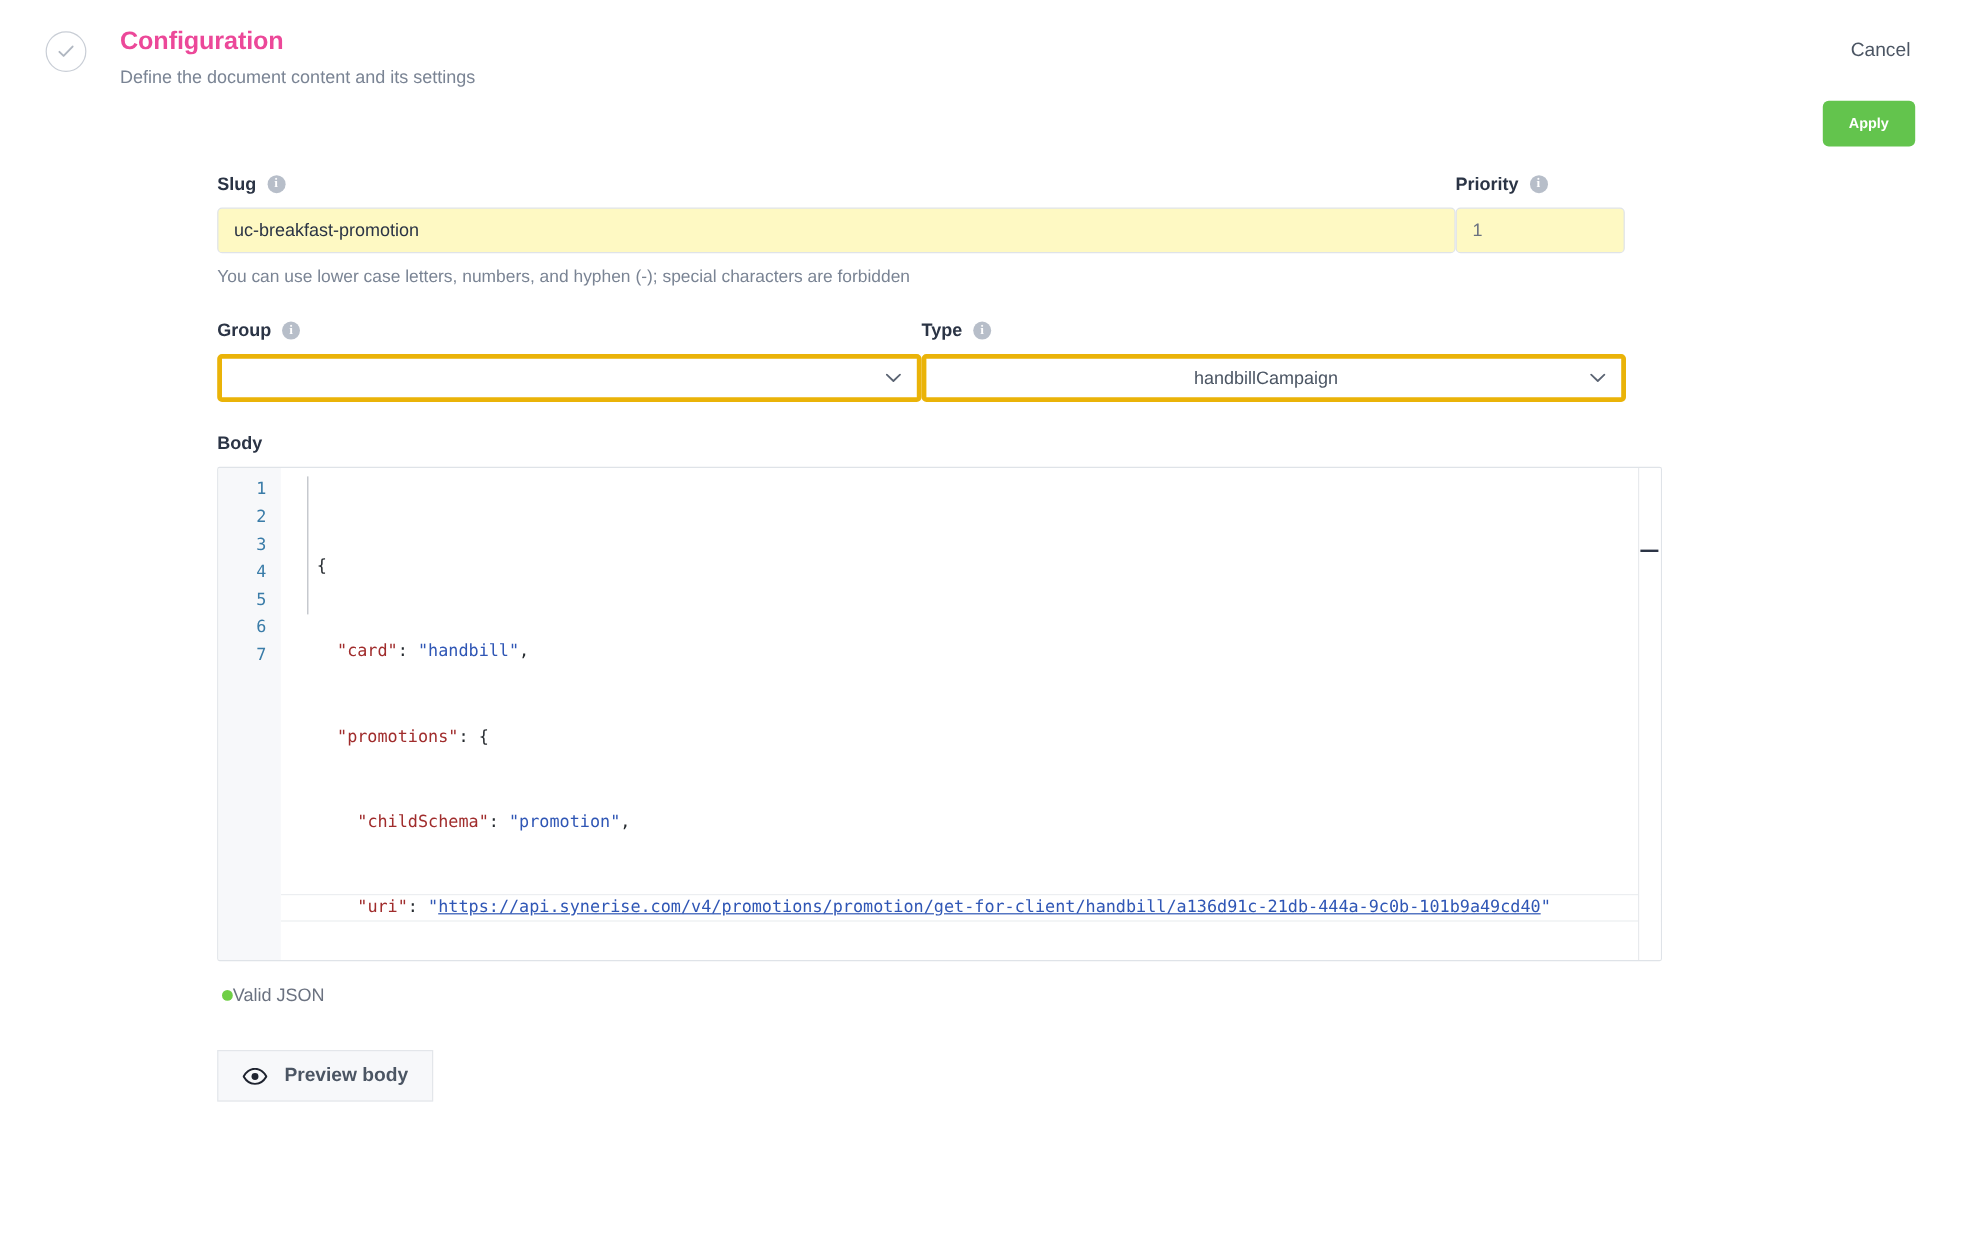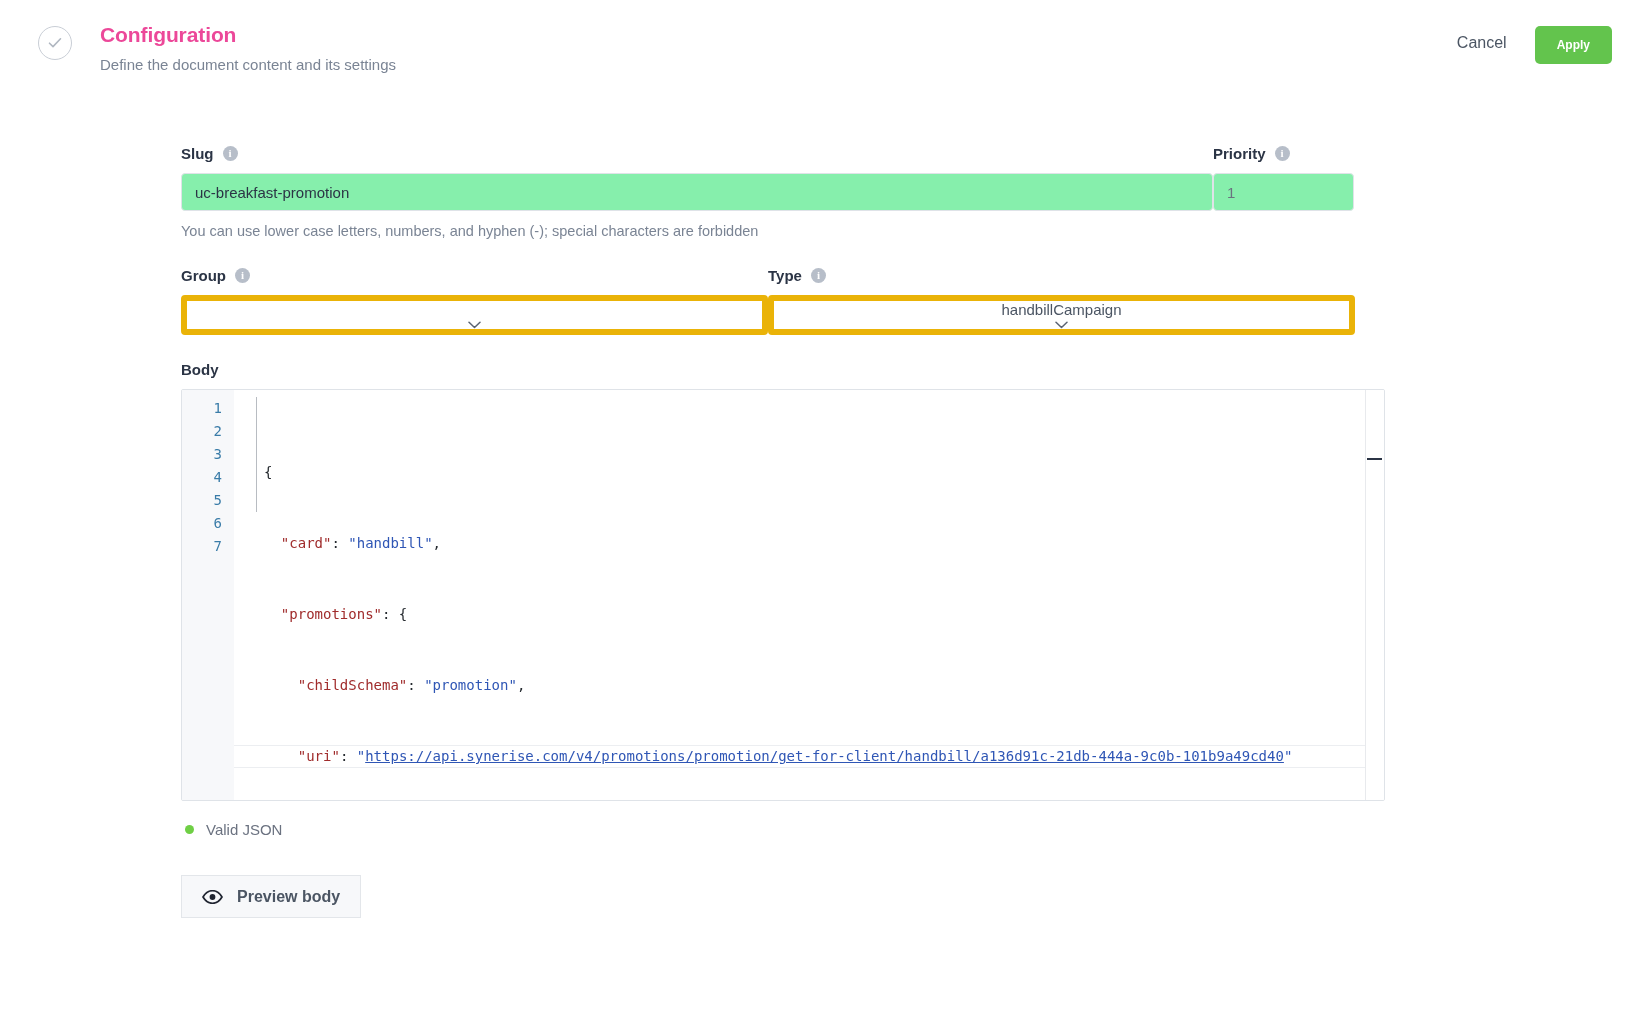--- a/index.html
+++ b/index.html
@@ -48,24 +48,25 @@
   }
   .page-subtitle {
     font-size: 15px;
     color: #7a8494;
     line-height: 1.2;
     margin: 0;
   }
   .header-actions {
     position: absolute;
     top: 26px;
-    right: 24px;
-    display: flex;
-    align-items: flex-start;
+    right: 40px;
+    display: flex;
+    align-items: flex-end;
     gap: 24px;
+    flex-direction: column;
   }
   .btn-cancel {
     background: none;
     border: none;
     font-family: inherit;
     font-size: 16px;
     color: #4b5563;
     cursor: pointer;
     padding: 8px 4px;
   }
@@ -112,47 +113,46 @@
     display: inline-flex;
     align-items: center;
     justify-content: center;
     line-height: 1;
   }
   .text-input {
     width: 100%;
     height: 38px;
     border: 1px solid #dfe3e8;
     border-radius: 4px;
-    background: #86efac;
+    background: #fef9c3;
     font-family: inherit;
     font-size: 15px;
     color: #2b3445;
     padding: 0 13px;
     outline: none;
   }
   .text-input.muted { color: #6b7280; }
   .slug-col { width: 1032px; flex: 0 0 1032px; }
   .priority-col { width: 141px; flex: 0 0 141px; }
   .helper-text {
     font-size: 14.5px;
     color: #7a8494;
     margin-top: 12px;
   }
 
   .select-box {
     position: relative;
     height: 40px;
-    border: 6px solid #eab308;
+    border: 4px solid #eab308;
     border-radius: 4px;
     background: #ffffff;
     display: flex;
     align-items: center;
     padding: 0 13px;
     cursor: pointer;
-    flex-direction: column;
   }
   .select-value {
     font-size: 15px;
     color: #4b5563;
     flex: 1;
   }
   .chevron { flex: 0 0 auto; display: block; }
   .group-col { width: 587px; flex: 0 0 587px; }
   .type-col  { width: 587px; flex: 0 0 587px; }
 
@@ -240,21 +240,20 @@
     top: 68px;
     width: 15px;
     height: 2px;
     background: #2b3445;
   }
 
   
   .status-row {
     display: flex;
     align-items: center;
-    gap: 12px;
     margin-top: 20px;
   }
   .status-dot {
     width: 9px;
     height: 9px;
     border-radius: 50%;
     background: #6fcf45;
     flex: 0 0 auto;
     margin-left: 4px;
   }

